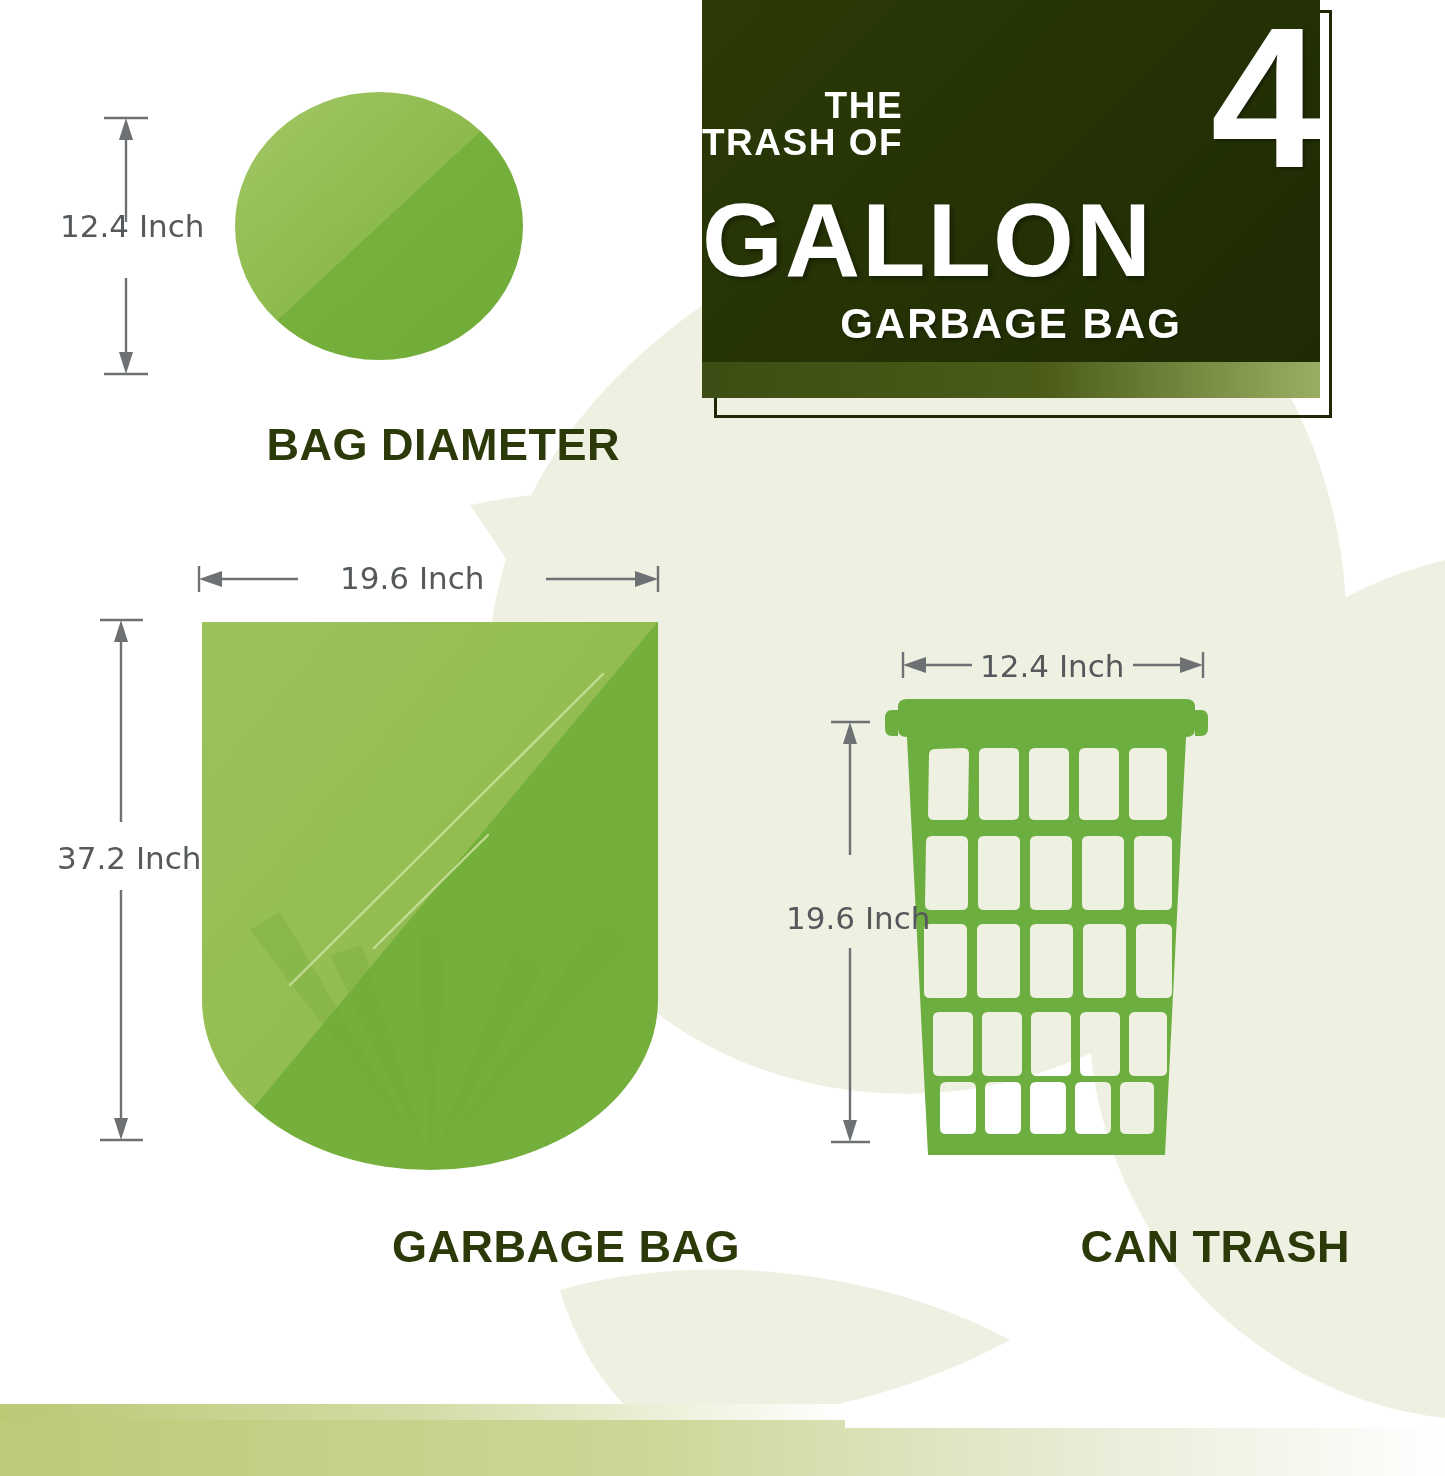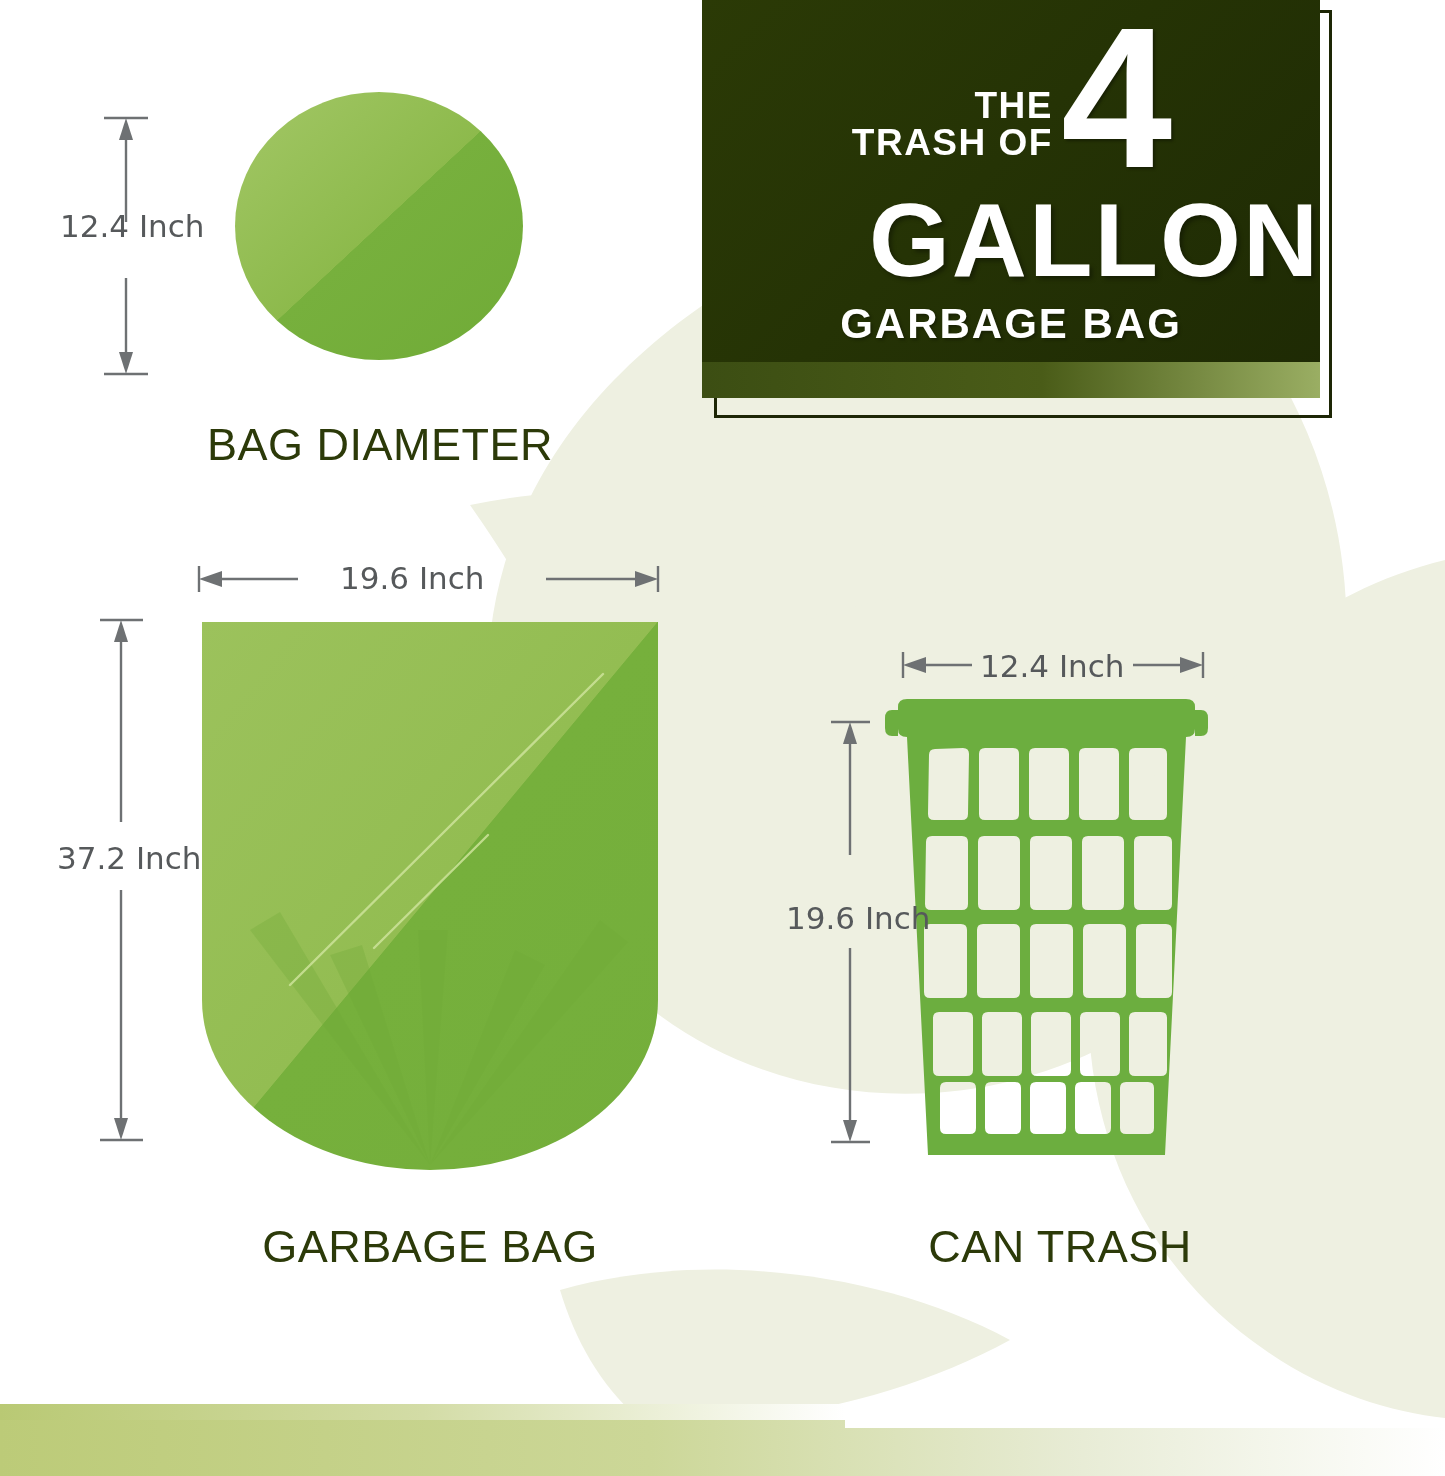--- a/index.html
+++ b/index.html
@@ -25,49 +25,48 @@
   .banner {
     position:absolute; left:0px; top:0px; width:618px; height:398px;
     background:linear-gradient(135deg,#2b3a06 0%, #253305 45%, #1e2a04 100%);
     overflow:hidden;
   }
   .banner-foot {
     position:absolute; left:0; bottom:0; width:100%; height:36px;
     background:linear-gradient(90deg,#3c4e13 0%, #4a5c18 55%, #9aae63 100%);
   }
   .banner-inner { position:absolute; left:0; top:0; right:0; bottom:36px; }
-  .b-row1 { position:absolute; left:0; right:0; top:18px; display:flex; justify-content:center; align-items:flex-end; }
+  .b-row1 { position:absolute; left:0; right:0; top:18px; display:flex; justify-content:space-between; align-items:flex-end; }
   .b-small { text-align:right; color:#ffffff; line-height:1.02; padding-bottom:16px; }
   .b-the { font-size:37px; font-weight:bold; letter-spacing:1.5px; }
   .b-sizeof { font-size:37px; font-weight:bold; letter-spacing:1.5px; }
   .b-num {
     color:#ffffff; font-size:200px; font-weight:bold; line-height:0.80;
     margin-left:8px; letter-spacing:-2px;
     text-shadow:2px 2px 3px rgba(0,0,0,.35);
   }
   .b-gallon {
-    position:absolute; left:0; right:0; top:188px; text-align:right;
+    position:absolute; left:0; right:0; top:188px; text-align:left;
     color:#ffffff; font-size:104px; font-weight:bold; letter-spacing:2px; line-height:1;
     text-shadow:3px 3px 4px rgba(0,0,0,.35);
-    padding-left:11px;
   }
   .b-sub {
     position:absolute; left:0; right:0; top:300px; text-align:center;
     color:#ffffff; font-size:42px; font-weight:bold; letter-spacing:2px;
     text-shadow:2px 2px 3px rgba(0,0,0,.3);
   }
   .dimtext {
     position:absolute; color:#56595b; font-size:31px;
     font-family:"DejaVu Sans", sans-serif; white-space:nowrap;
   }
 
   
   .caption {
-    position:absolute; color:#2c3a09; font-weight:normal;
-    font-size:45px; letter-spacing:.5px; line-height:1.18; text-align:center;
+    position:absolute; color:#2c3a09; font-weight:bold;
+    font-size:45px; letter-spacing:.5px; line-height:1.18; text-align:right;
   }
 </style>
 </head>
 <body>
 
 <div id="stage">
 
   <svg id="wm-svg" class="wm" viewBox="0 0 1445 1476" xmlns="http://www.w3.org/2000/svg">
     <defs>
       <linearGradient id="gBag" x1="0" y1="0" x2="1" y2="1">

